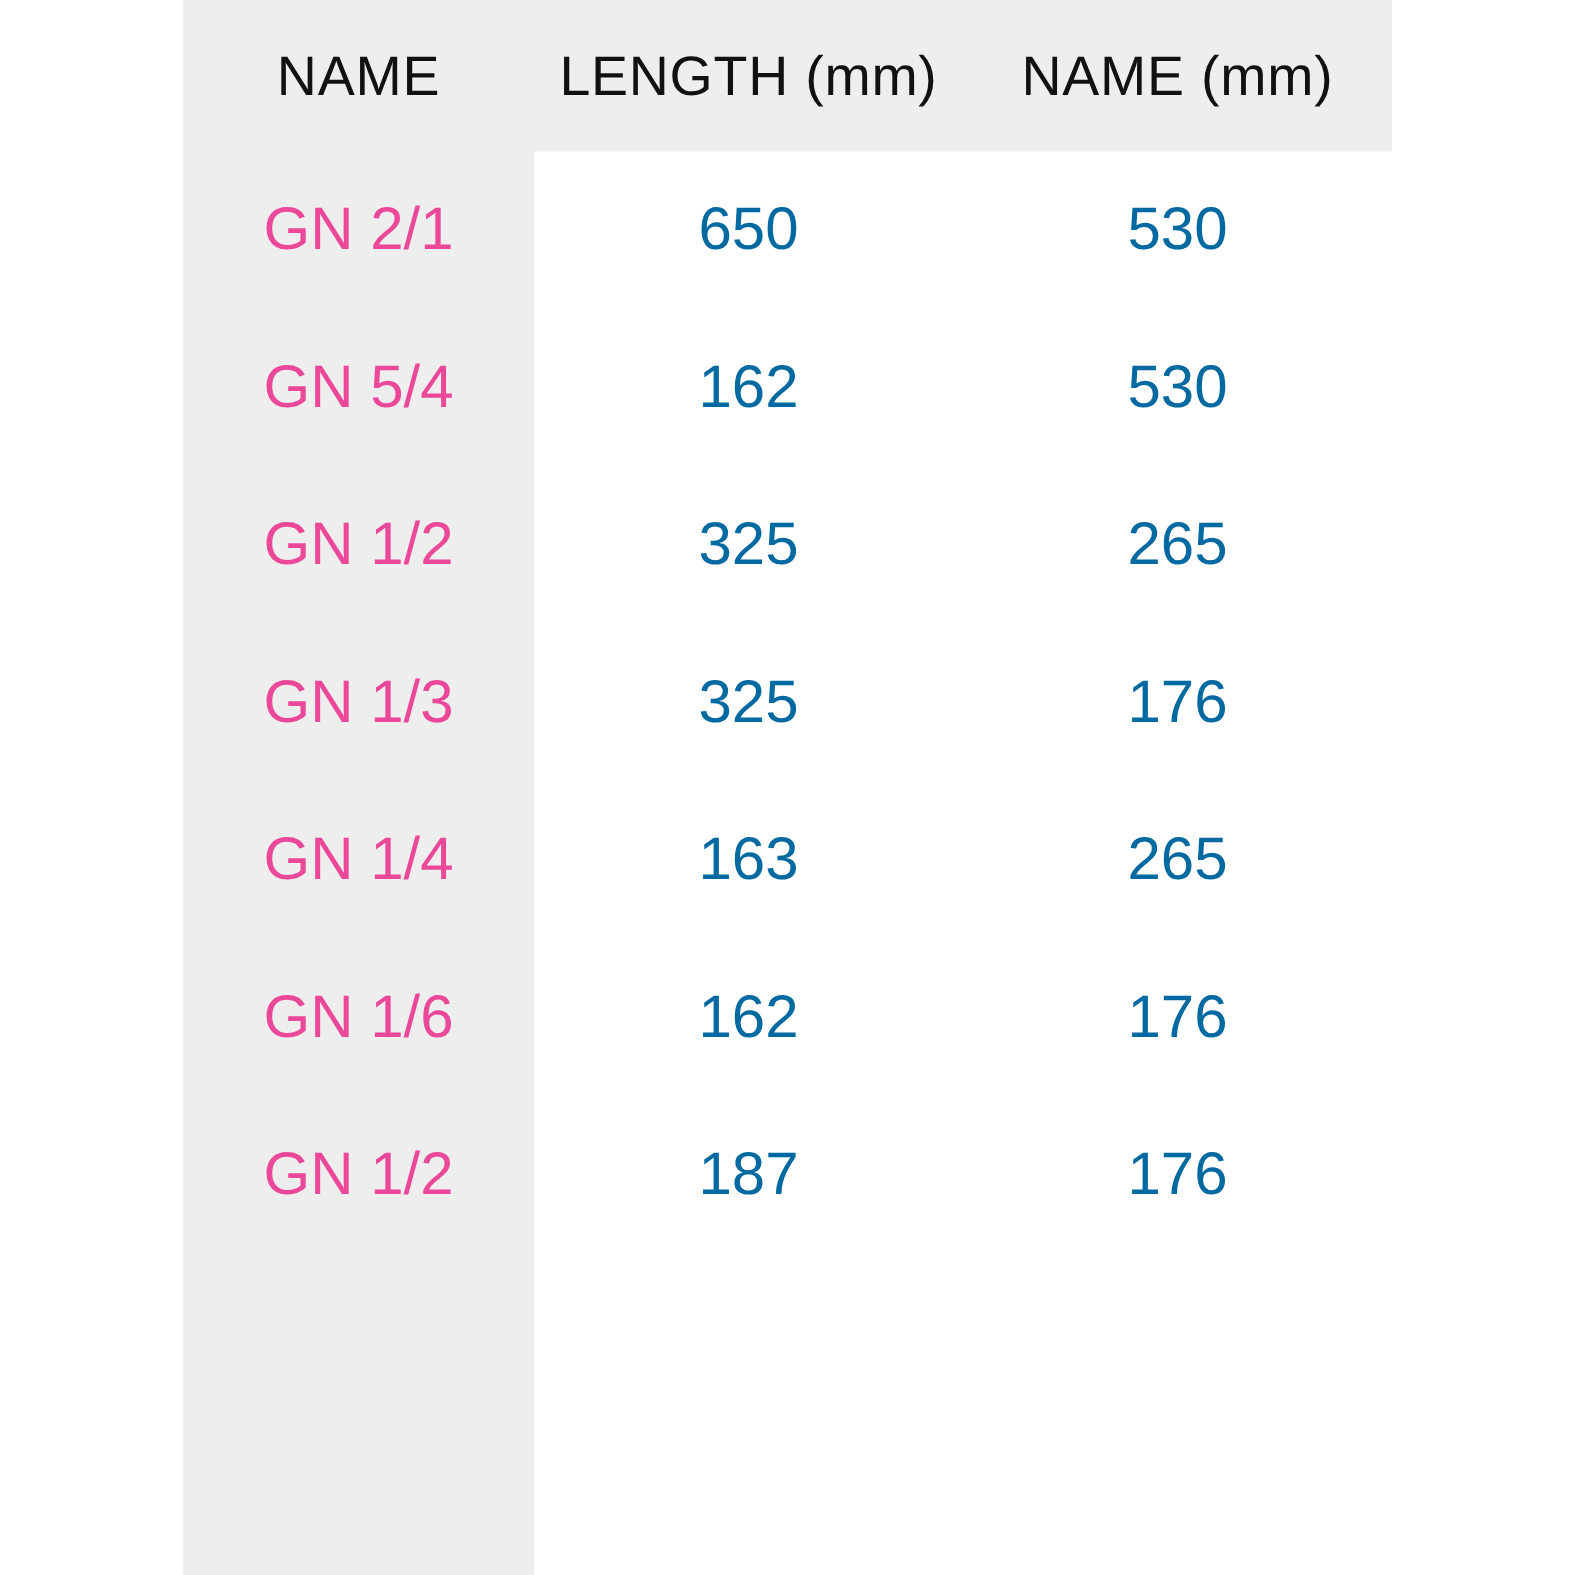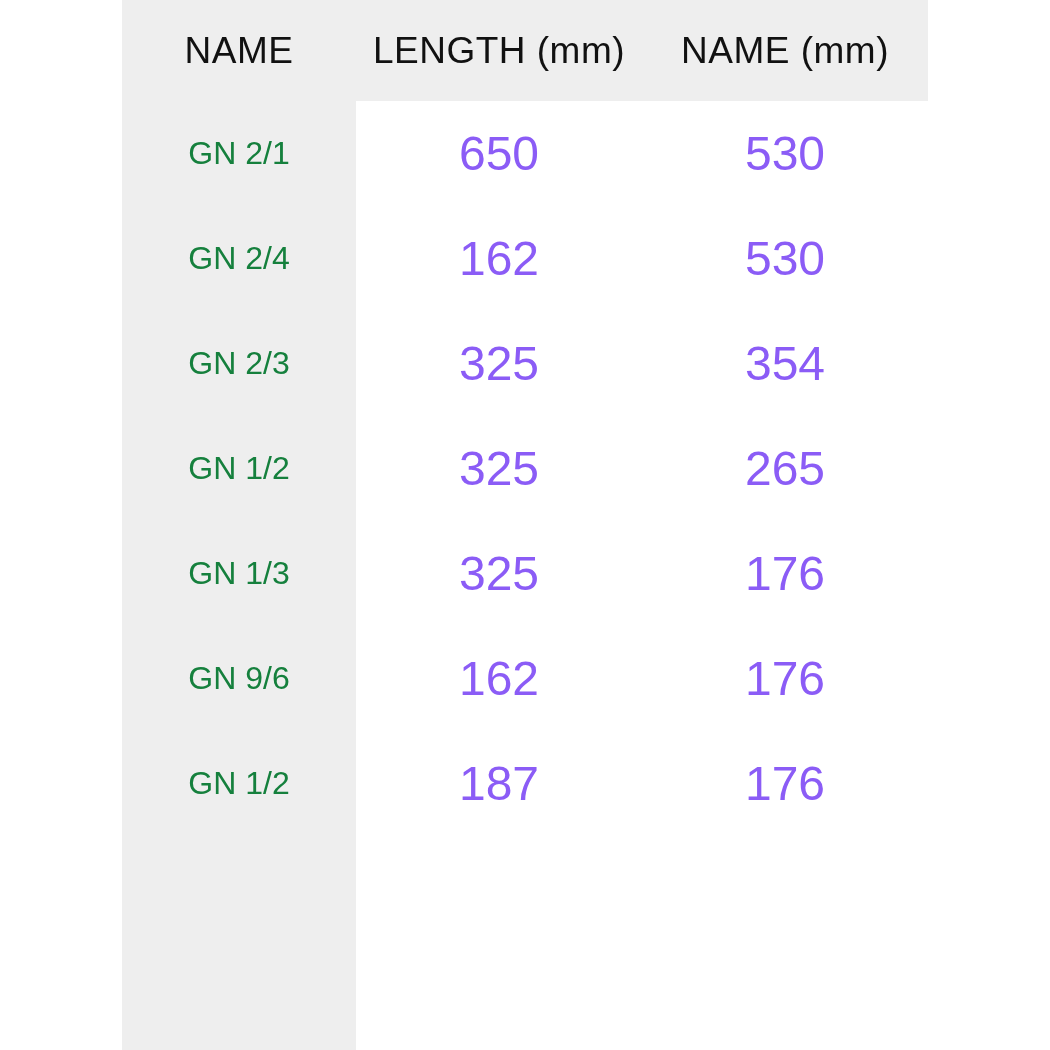--- a/index.html
+++ b/index.html
@@ -62,31 +62,31 @@
     font-size: 37px;
     letter-spacing: 0.5px;
     color: #111111;
     text-align: center;
     vertical-align: middle;
     padding: 0;
   }
 
   table.spec-table td {
     height: 105px;
-    font-size: 48px;
+    font-size: 40px;
     font-weight: 400;
-    color: #8b5cf6;
+    color: #0369a1;
     text-align: center;
     vertical-align: middle;
     padding: 0;
   }
 
   table.spec-table td.name-cell {
-    font-size: 32px;
-    color: #15803d;
+    font-size: 40px;
+    color: #ec4899;
   }
 </style>
 </head>
 <body>
 
 <div class="table-wrap">
 
   <div class="col-shade"></div>
   <div class="header-shade"></div>
 
@@ -103,41 +103,41 @@
         <th>NAME (mm)</th>
       </tr>
     </thead>
     <tbody>
       <tr>
         <td class="name-cell">GN 2/1</td>
         <td>650</td>
         <td>530</td>
       </tr>
       <tr>
-        <td class="name-cell">GN 2/4</td>
+        <td class="name-cell">GN 5/4</td>
         <td>162</td>
         <td>530</td>
-      </tr>
-      <tr>
-        <td class="name-cell">GN 2/3</td>
-        <td>325</td>
-        <td>354</td>
       </tr>
       <tr>
         <td class="name-cell">GN 1/2</td>
         <td>325</td>
         <td>265</td>
       </tr>
       <tr>
         <td class="name-cell">GN 1/3</td>
         <td>325</td>
         <td>176</td>
       </tr>
       <tr>
-        <td class="name-cell">GN 9/6</td>
+        <td class="name-cell">GN 1/4</td>
+        <td>163</td>
+        <td>265</td>
+      </tr>
+      <tr>
+        <td class="name-cell">GN 1/6</td>
         <td>162</td>
         <td>176</td>
       </tr>
       <tr>
         <td class="name-cell">GN 1/2</td>
         <td>187</td>
         <td>176</td>
       </tr>
     </tbody>
   </table>

